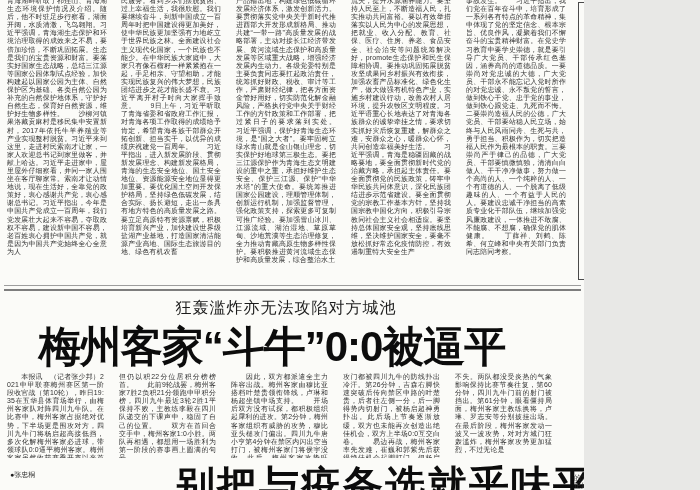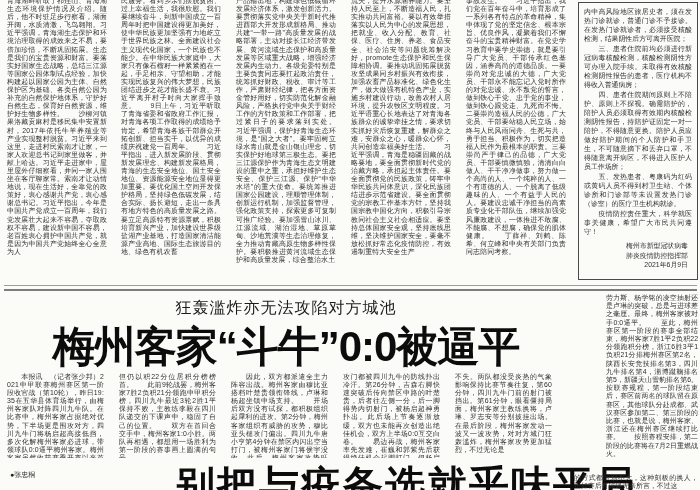--- a/index.html
+++ b/index.html
@@ -1,36 +1,36 @@
 <!DOCTYPE html>
 <html><head>
 <meta charset="utf-8">
 <style>
   html,body{margin:0;padding:0;background:#e8e8e6;}
-  .page{position:relative;width:700px;height:490px;background:#fbfbf8;overflow:hidden;
+  .page{position:relative;width:584px;height:490px;background:#fbfbf8;overflow:hidden;
         font-family:"Liberation Sans","DejaVu Sans",sans-serif;color:#2b2b2b;}
   
   .tcol{position:absolute;top:-3px;height:288px;width:100px;overflow:hidden;
         font-size:6.9px;line-height:8.1px;text-align:justify;color:#2f2f2f;
         filter:blur(.32px);letter-spacing:.2px;word-break:break-all;}
   .tc0{left:7px}.tc1{left:121px}.tc2{left:236px}.tc3{left:351px}.tc4{left:466px}
   
   .nbox{position:absolute;left:578px;top:2px;width:120px;height:278px;box-sizing:border-box;
         border:1px solid #4a4a4a;padding:4px 5px;overflow:hidden;
         font-size:6.9px;line-height:9px;text-align:justify;color:#2f2f2f;
         filter:blur(.3px);word-break:break-all;background:#fbfbf8;}
   .nbox p{margin:0 0 1px 0;}
   .nsig{margin-top:5px;text-align:right;line-height:9.5px;padding-right:4px;}
   
   .divider{position:absolute;left:4px;right:3px;top:285px;height:3px;
            border-top:1px solid #9d9d9d;border-bottom:2px solid #7d7d7d;}
   
   .kicker{position:absolute;left:20px;top:298px;width:532px;text-align:center;
           font-size:16px;font-weight:500;color:#1c1c1c;letter-spacing:1px;filter:blur(.2px);}
-  .headline{position:absolute;left:14px;top:324px;width:544px;text-align:center;
+  .headline{position:absolute;left:0;top:324px;width:544px;text-align:center;
             font-size:42px;line-height:46px;font-weight:900;color:#0c0c0c;
             letter-spacing:-1px;white-space:nowrap;}
   .scol{position:absolute;top:373px;height:85px;width:97px;overflow:hidden;
         font-size:6.9px;line-height:8.1px;text-align:justify;color:#2f2f2f;
         filter:blur(.32px);letter-spacing:.2px;word-break:break-all;}
   .sc0{left:7px}.sc1{left:119px}.sc2{left:231px}.sc3{left:343px}.sc4{left:455px}
   .srcol{position:absolute;left:606px;top:294px;width:92px;height:167px;overflow:hidden;
          font-size:6.9px;line-height:8.2px;text-align:justify;color:#2f2f2f;
          filter:blur(.32px);word-break:break-all;}
   .credit{position:absolute;left:10px;top:470px;font-size:7px;color:#1f1f1f;filter:blur(.25px);}

